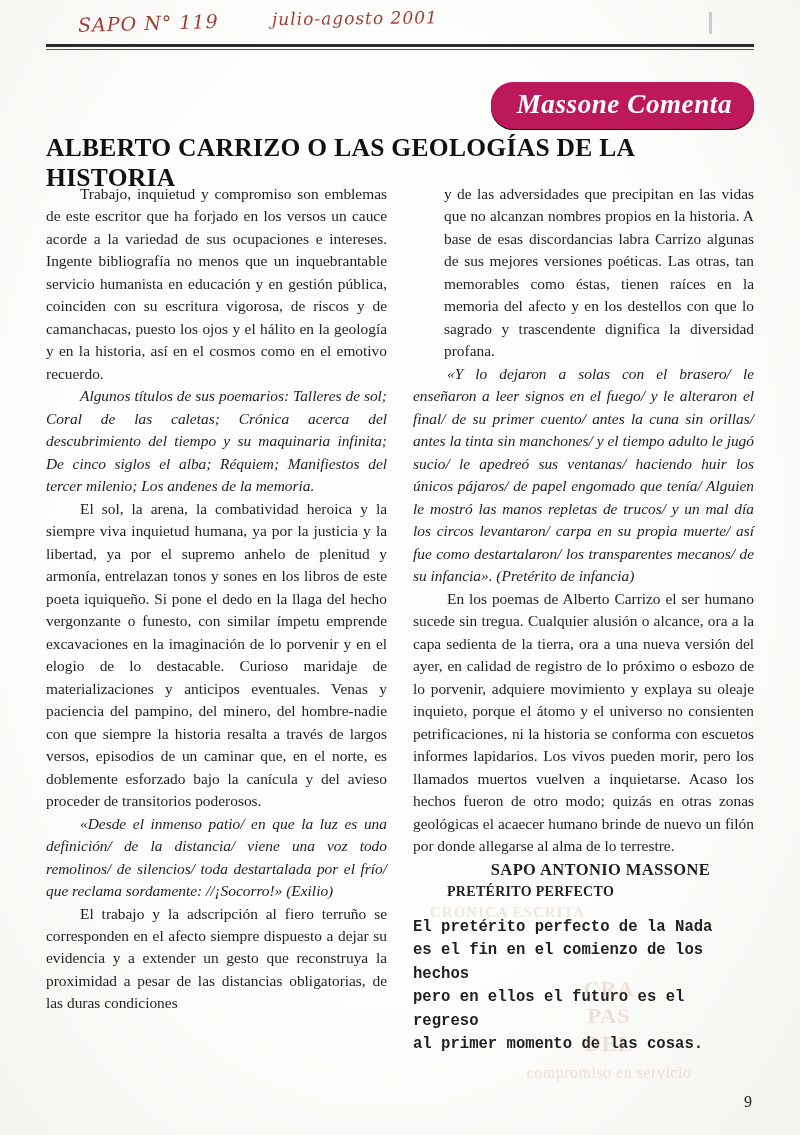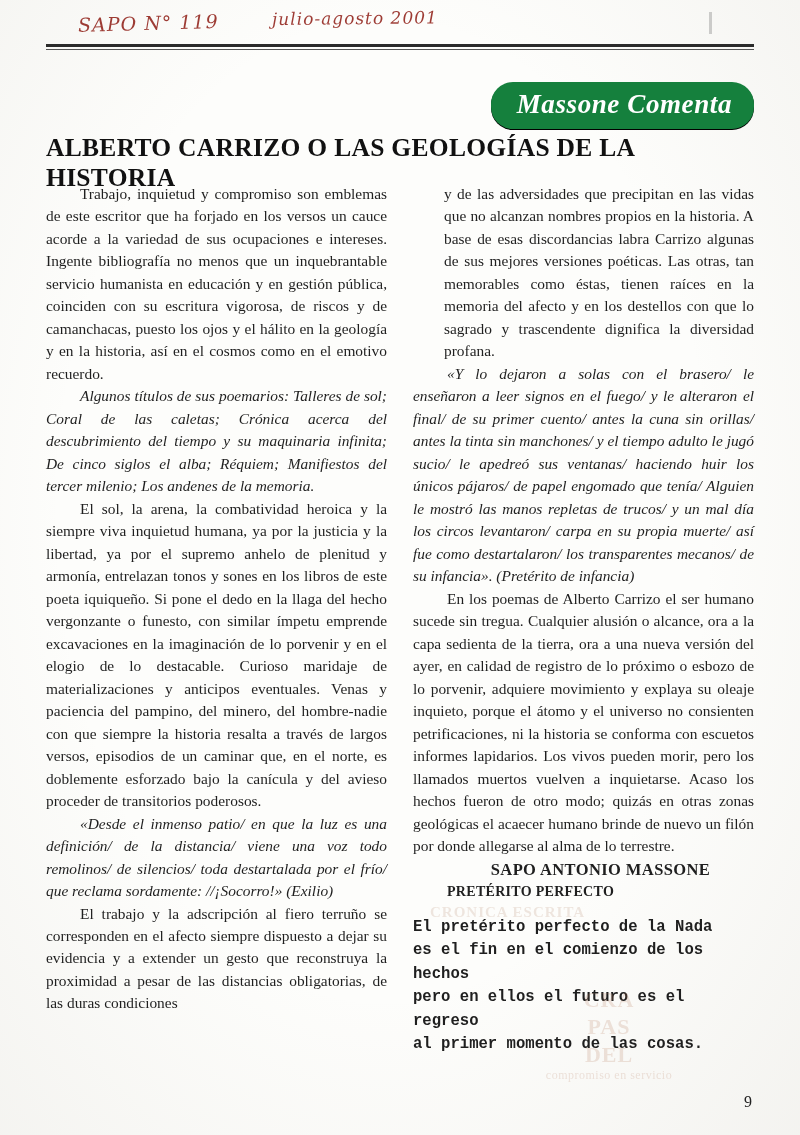--- a/index.html
+++ b/index.html
@@ -58,21 +58,21 @@
   }
   .rule.thin {
     top: 49px;
     height: 1px;
     background: #545454;
   }
   .banner {
     position: absolute;
     right: 46px;
     top: 82px;
-    background: #15803d;
+    background: #be185d;
     color: #fff;
     padding: 7px 22px 9px 26px;
     border-radius: 22px;
     font-family: "Liberation Serif", serif;
     font-style: italic;
     font-weight: bold;
     font-size: 27px;
     letter-spacing: .6px;
     box-shadow: 0 1px 0 #000;
   }
@@ -148,24 +148,25 @@
     width: 190px;
     text-align: center;
     color: rgba(180,120,90,0.20);
     font-weight: bold;
     font-size: 22px;
     line-height: 1.25;
     letter-spacing: 1px;
     pointer-events: none;
   }
   .ghost .sm {
-    font-size: 12px;
+    font-size: 16px;
     font-weight: normal;
     letter-spacing: .5px;
     display: block;
+    margin-top: 6px;
   }
   .ghost-left {
     position: absolute;
     left: 430px;
     bottom: 214px;
     color: rgba(170,120,95,0.18);
     font-weight: bold;
     font-size: 15px;
     letter-spacing: 1px;
     pointer-events: none;

